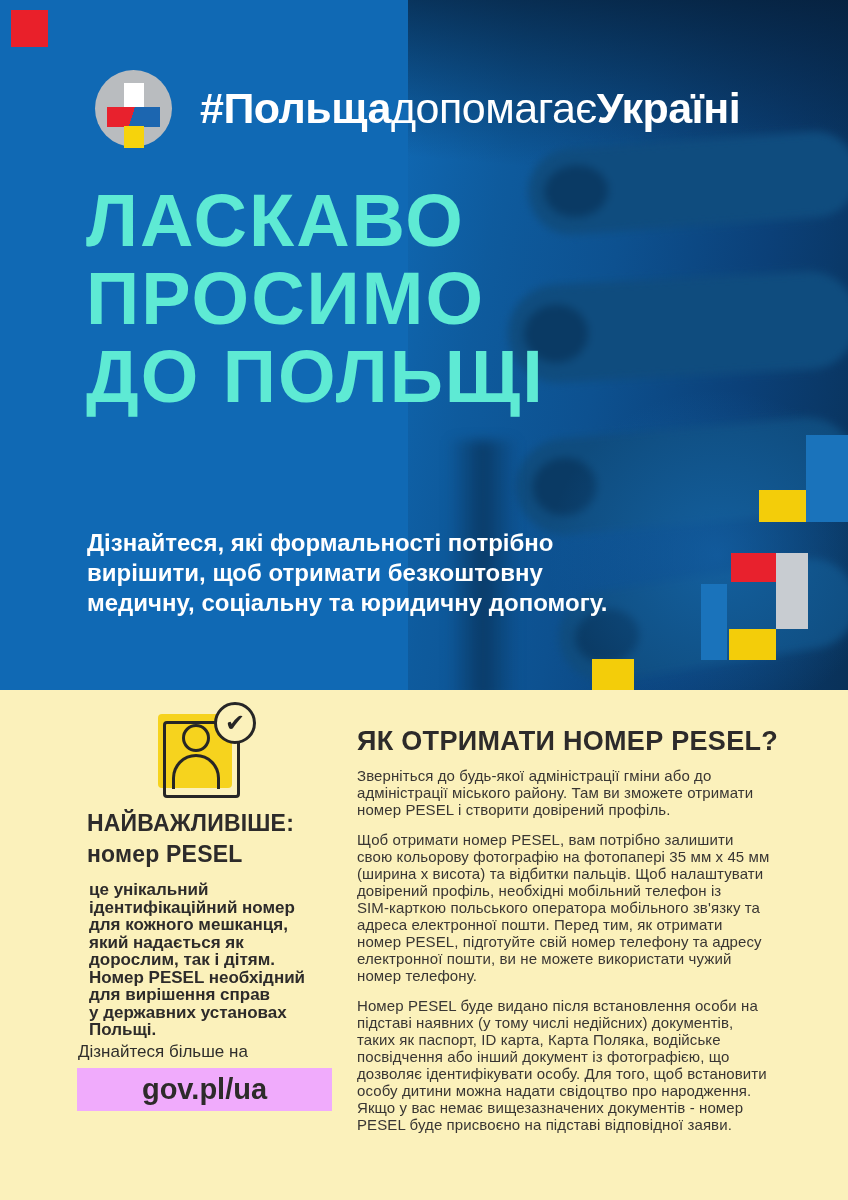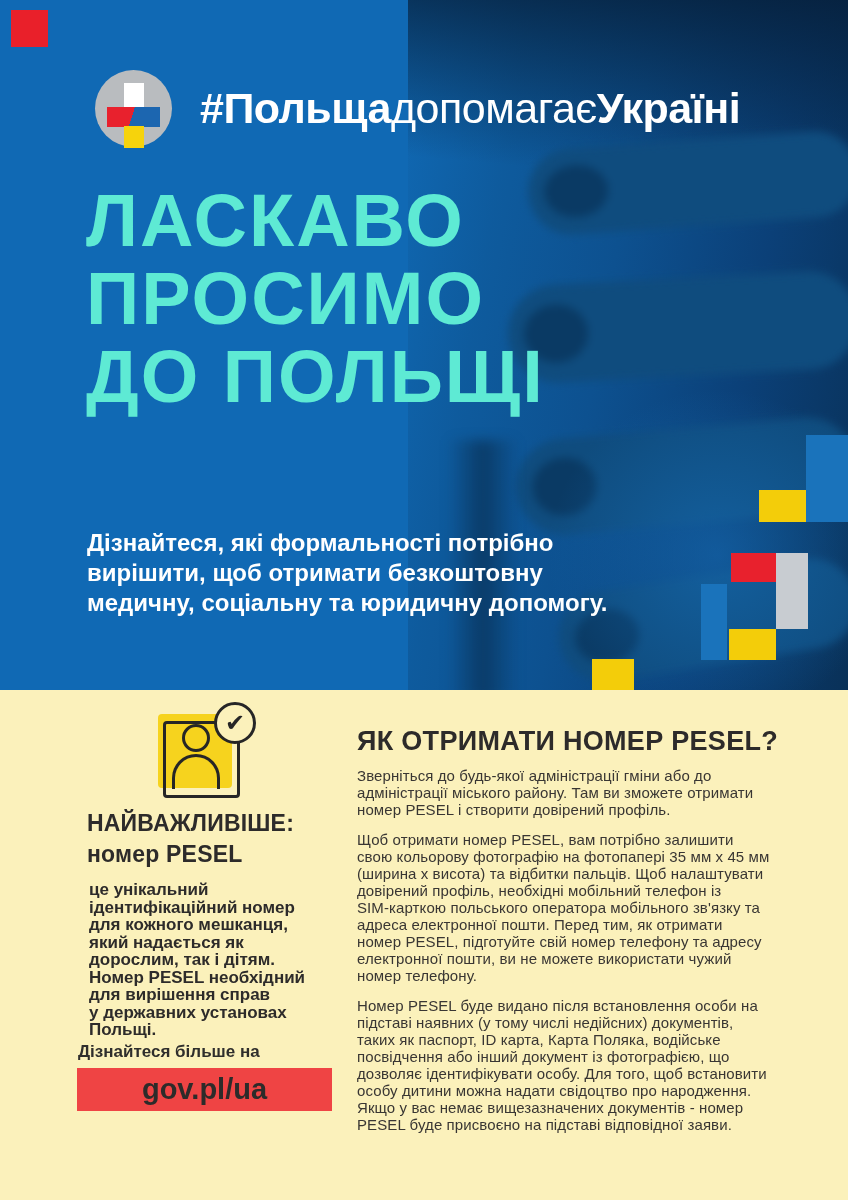--- a/index.html
+++ b/index.html
@@ -75,22 +75,22 @@
   .pesel-icon .torso{position:absolute;left:14px;top:40px;width:42px;height:32px;
     border:3.5px solid #262626;border-radius:24px 24px 0 0;border-bottom:none;}
   .badge{position:absolute;left:56px;top:-12px;width:36px;height:36px;border-radius:50%;
     background:#fbf1bb;border:3.5px solid #262626;
     display:flex;align-items:center;justify-content:center;
     font-size:24px;font-weight:700;color:#262626;}
   .left-heading{position:absolute;left:77px;top:108px;margin:10px;
     font-size:23px;line-height:31px;font-weight:700;letter-spacing:0.2px;white-space:pre-line;}
   .left-body{position:absolute;left:80px;top:182px;width:270px;margin:9px;
     font-size:17px;line-height:17.5px;font-weight:700;white-space:pre-line;}
-  .more-label{position:absolute;left:78px;top:352px;margin:0;font-size:17px;font-weight:700;color:#2f2e2c;}
-  .gov-box{position:absolute;left:77px;top:378px;width:255px;height:43px;background:#ef4444;
+  .more-label{position:absolute;left:78px;top:352px;margin:0;font-size:17px;font-weight:400;color:#2f2e2c;}
+  .gov-box{position:absolute;left:77px;top:378px;width:255px;height:43px;background:#f0abfc;
     display:flex;align-items:center;justify-content:center;cursor:pointer;}
   .gov-box span{font-size:29px;font-weight:700;color:#2d2b2a;}
 
   
   .right-heading{position:absolute;left:357px;top:36px;margin:0;
     font-size:27px;font-weight:700;letter-spacing:0.3px;color:#2d2b2a;white-space:nowrap;}
   .right-paras{position:absolute;left:357px;top:77px;width:460px;}
   .right-paras p{margin:0 0 13px 0;font-size:15px;line-height:17px;font-weight:400;
     color:#393633;white-space:pre-line;letter-spacing:0.1px;}
 </style>

